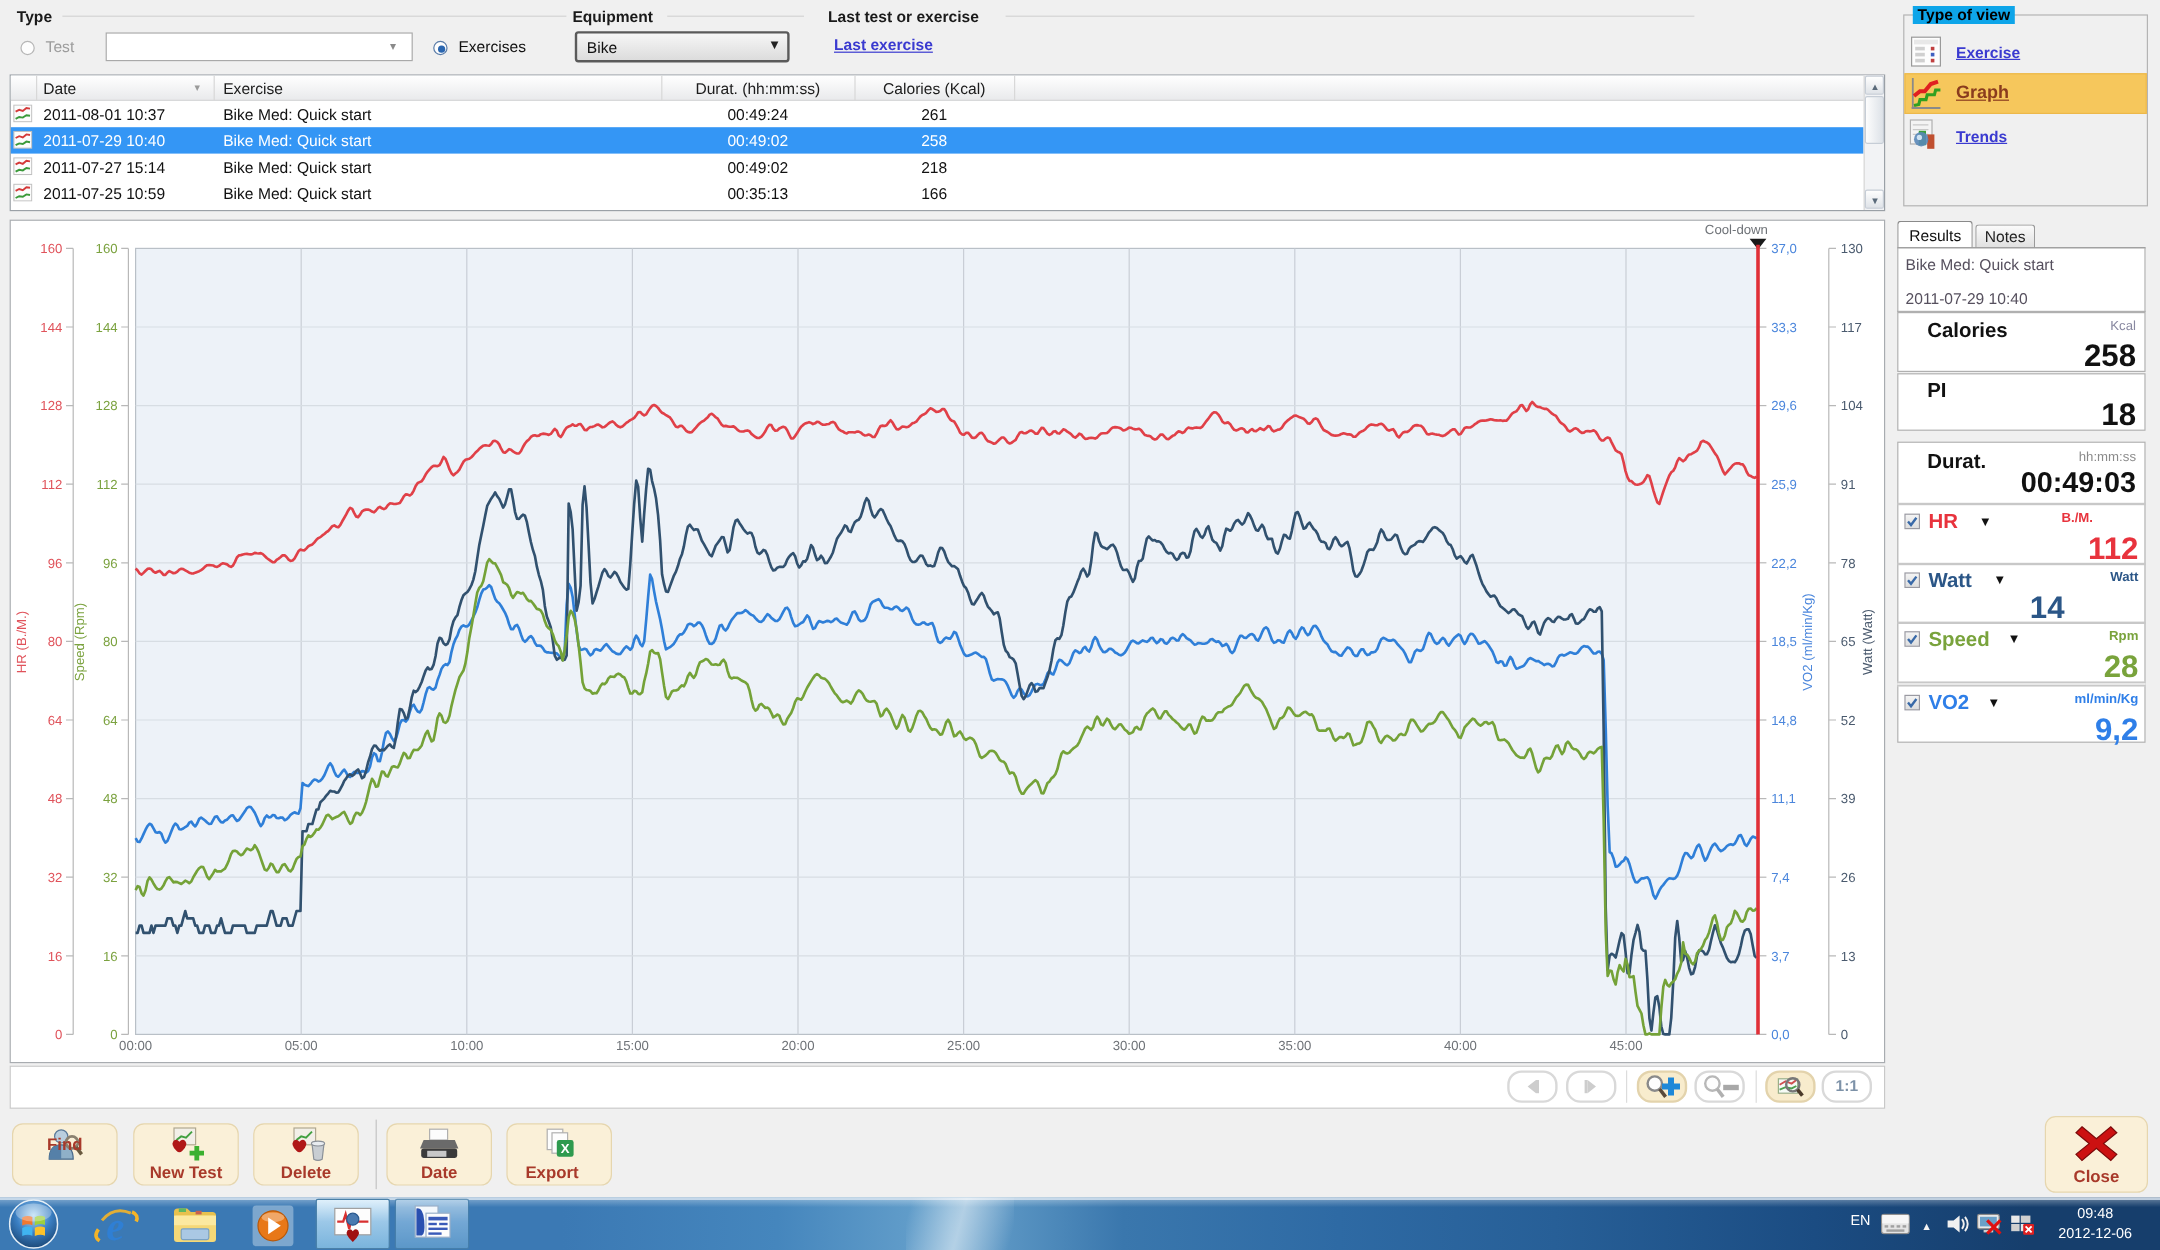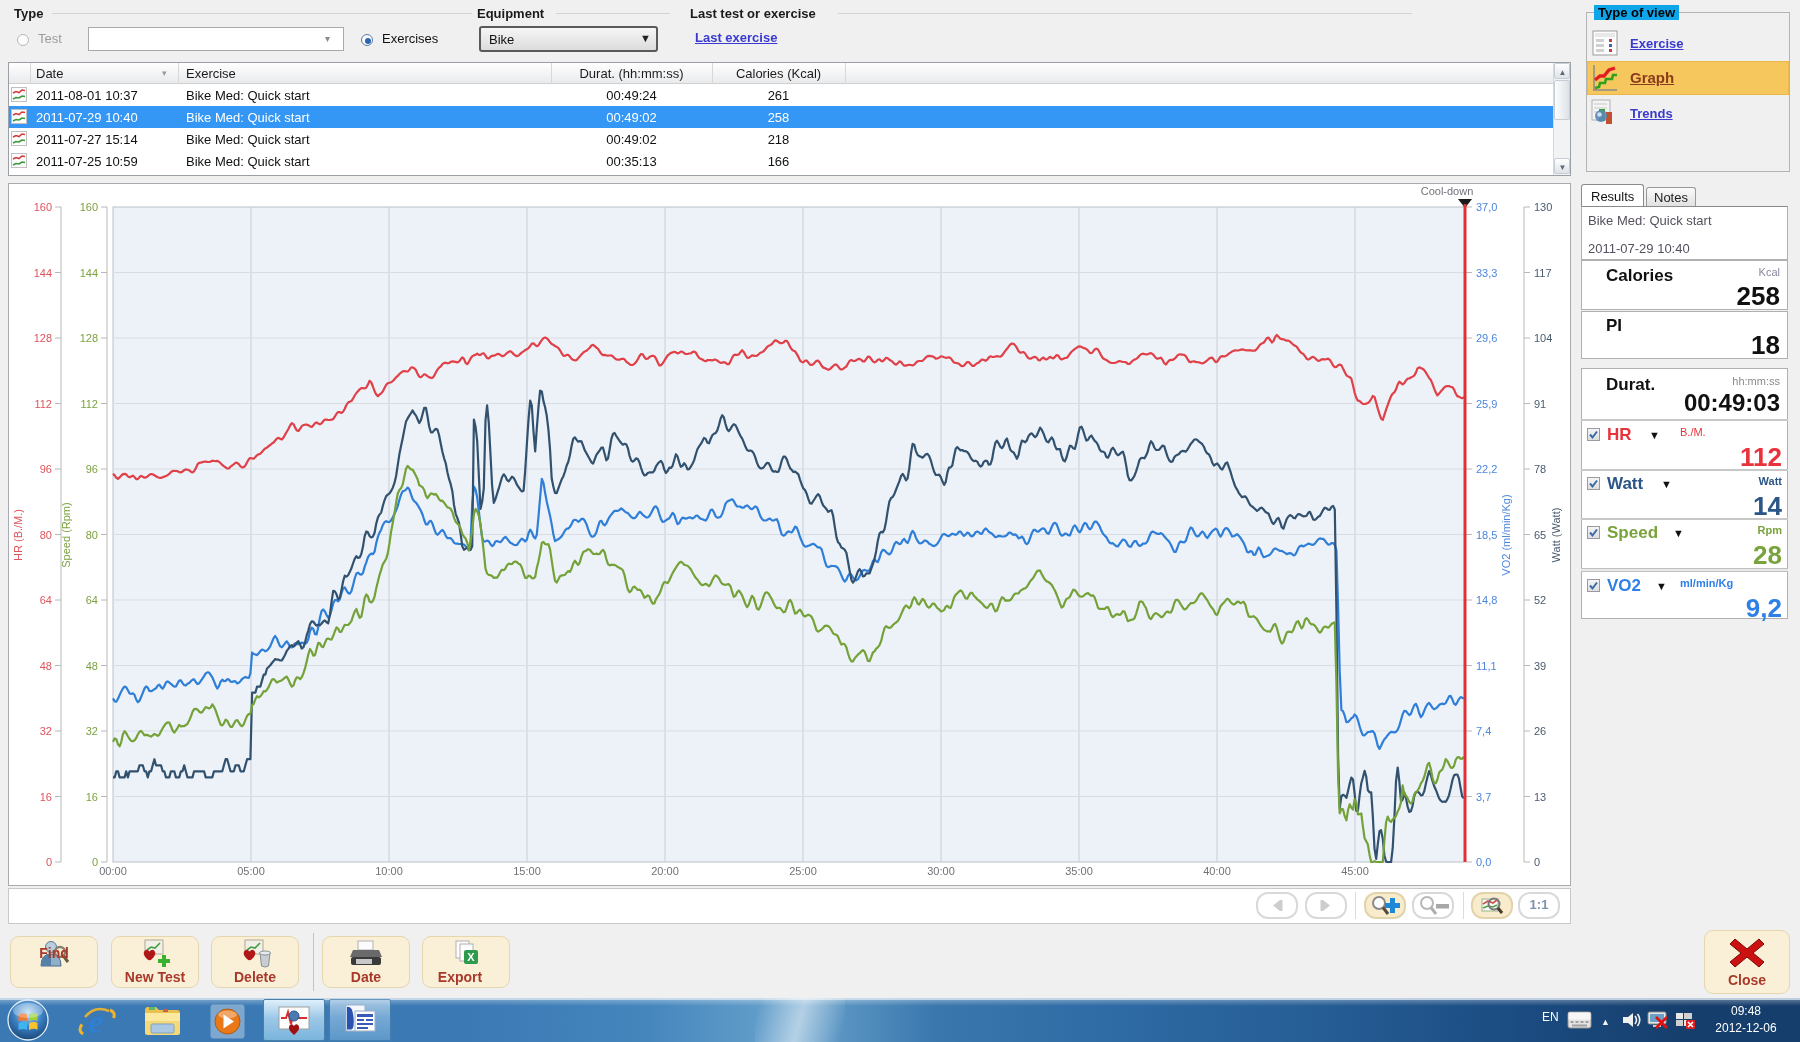--- a/index.html
+++ b/index.html
@@ -143,48 +143,48 @@
 <div class="ab" style="left:1606px;top:375px;font-size:17px;font-weight:bold;color:#111">Durat.</div>
 <div class="ab" style="left:1680px;top:375px;width:100px;text-align:right;font-size:11px;color:#8a8a8a">hh:mm:ss</div>
 <div class="ab" style="left:1600px;top:389px;width:180px;text-align:right;font-size:24px;font-weight:bold;color:#111">00:49:03</div>
 <div class="ab" style="left:1581px;top:419px;width:207px;height:2px;background:#c8c8c8"></div>
 <div class="ab" style="left:1587px;top:428px;width:13px;height:13px;background:linear-gradient(#f4f4f4,#dedede);border:1px solid #9a9aa2"></div>
 <svg class="ab" style="left:1587px;top:428px" width="13" height="13" viewBox="0 0 13 13">
     <polyline points="3,6.5 5.5,9.5 10,3.5" fill="none" stroke="#3a6aa8" stroke-width="2"></polyline>
   </svg>
 <div class="ab" style="left:1607px;top:425px;font-size:17px;font-weight:bold;color:#e8333d">HR</div>
 <div class="ab" style="left:1649px;top:429px;font-size:11px;color:#111">▼</div>
-<div class="ab" style="left:1680px;top:426px;width:102px;text-align:left;font-size:11px;font-weight:normal;color:#e8333d">B./M.</div>
+<div class="ab" style="left:1680px;top:426px;width:102px;text-align:center;font-size:11px;font-weight:bold;color:#e8333d">B./M.</div>
 <div class="ab" style="left:1630px;top:442px;width:152px;text-align:right;font-size:26px;font-weight:bold;color:#e8333d">112</div>
 <div class="ab" style="left:1581px;top:469px;width:207px;height:2px;background:#c8c8c8"></div>
 <div class="ab" style="left:1587px;top:477px;width:13px;height:13px;background:linear-gradient(#f4f4f4,#dedede);border:1px solid #9a9aa2"></div>
 <svg class="ab" style="left:1587px;top:477px" width="13" height="13" viewBox="0 0 13 13">
     <polyline points="3,6.5 5.5,9.5 10,3.5" fill="none" stroke="#3a6aa8" stroke-width="2"></polyline>
   </svg>
 <div class="ab" style="left:1607px;top:474px;font-size:17px;font-weight:bold;color:#2b5687">Watt</div>
 <div class="ab" style="left:1661px;top:478px;font-size:11px;color:#111">▼</div>
 <div class="ab" style="left:1680px;top:475px;width:102px;text-align:right;font-size:11px;font-weight:bold;color:#2b5687">Watt</div>
-<div class="ab" style="left:1630px;top:491px;width:152px;text-align:right;font-size:26px;font-weight:bold;color:#2b5687">14</div>
+<div class="ab" style="left:1630px;top:491px;width:152px;text-align:center;font-size:26px;font-weight:bold;color:#2b5687">14</div>
 <div class="ab" style="left:1581px;top:518px;width:207px;height:2px;background:#c8c8c8"></div>
 <div class="ab" style="left:1587px;top:526px;width:13px;height:13px;background:linear-gradient(#f4f4f4,#dedede);border:1px solid #9a9aa2"></div>
 <svg class="ab" style="left:1587px;top:526px" width="13" height="13" viewBox="0 0 13 13">
     <polyline points="3,6.5 5.5,9.5 10,3.5" fill="none" stroke="#3a6aa8" stroke-width="2"></polyline>
   </svg>
 <div class="ab" style="left:1607px;top:523px;font-size:17px;font-weight:bold;color:#79a33c">Speed</div>
 <div class="ab" style="left:1673px;top:527px;font-size:11px;color:#111">▼</div>
 <div class="ab" style="left:1680px;top:524px;width:102px;text-align:right;font-size:11px;font-weight:bold;color:#79a33c">Rpm</div>
 <div class="ab" style="left:1630px;top:540px;width:152px;text-align:right;font-size:26px;font-weight:bold;color:#79a33c">28</div>
 <div class="ab" style="left:1581px;top:568px;width:207px;height:4px;background:#e8e8e8;border-top:1px solid #c0c0c0;border-bottom:1px solid #c0c0c0"></div>
 <div class="ab" style="left:1587px;top:579px;width:13px;height:13px;background:linear-gradient(#f4f4f4,#dedede);border:1px solid #9a9aa2"></div>
 <svg class="ab" style="left:1587px;top:579px" width="13" height="13" viewBox="0 0 13 13">
     <polyline points="3,6.5 5.5,9.5 10,3.5" fill="none" stroke="#3a6aa8" stroke-width="2"></polyline>
   </svg>
 <div class="ab" style="left:1607px;top:576px;font-size:17px;font-weight:bold;color:#2f7fe8">VO2</div>
 <div class="ab" style="left:1656px;top:580px;font-size:11px;color:#111">▼</div>
-<div class="ab" style="left:1680px;top:577px;width:102px;font-size:11px;font-weight:bold;color:#2f7fe8">ml/min/Kg</div>
+<div class="ab" style="left:1680px;top:577px;width:102px;text-align:right;font-size:11px;font-weight:bold;color:#2f7fe8">ml/min/Kg</div>
 <div class="ab" style="left:1630px;top:593px;width:152px;text-align:right;font-size:26px;font-weight:bold;color:#2f7fe8">9,2</div>
 <div class="ab" style="left:8px;top:183px;width:1563px;height:703px;background:#fff;border:1px solid #a8acb0"></div>
 <svg class="ab" style="left:8px;top:183px" width="1563" height="703" viewBox="0 0 1563 703" font-family="Liberation Sans,sans-serif">
 <rect x="105.0" y="24.0" width="1352.0" height="655.0" fill="#edf2f8" stroke="#b9c0c7"></rect>
 <line x1="243.0" y1="24.0" x2="243.0" y2="679.0" stroke="#c9ced6" stroke-width="1"></line>
 <line x1="381.0" y1="24.0" x2="381.0" y2="679.0" stroke="#c9ced6" stroke-width="1"></line>
 <line x1="519.0" y1="24.0" x2="519.0" y2="679.0" stroke="#c9ced6" stroke-width="1"></line>
 <line x1="657.0" y1="24.0" x2="657.0" y2="679.0" stroke="#c9ced6" stroke-width="1"></line>
 <line x1="795.0" y1="24.0" x2="795.0" y2="679.0" stroke="#c9ced6" stroke-width="1"></line>
 <line x1="933.0" y1="24.0" x2="933.0" y2="679.0" stroke="#c9ced6" stroke-width="1"></line>

